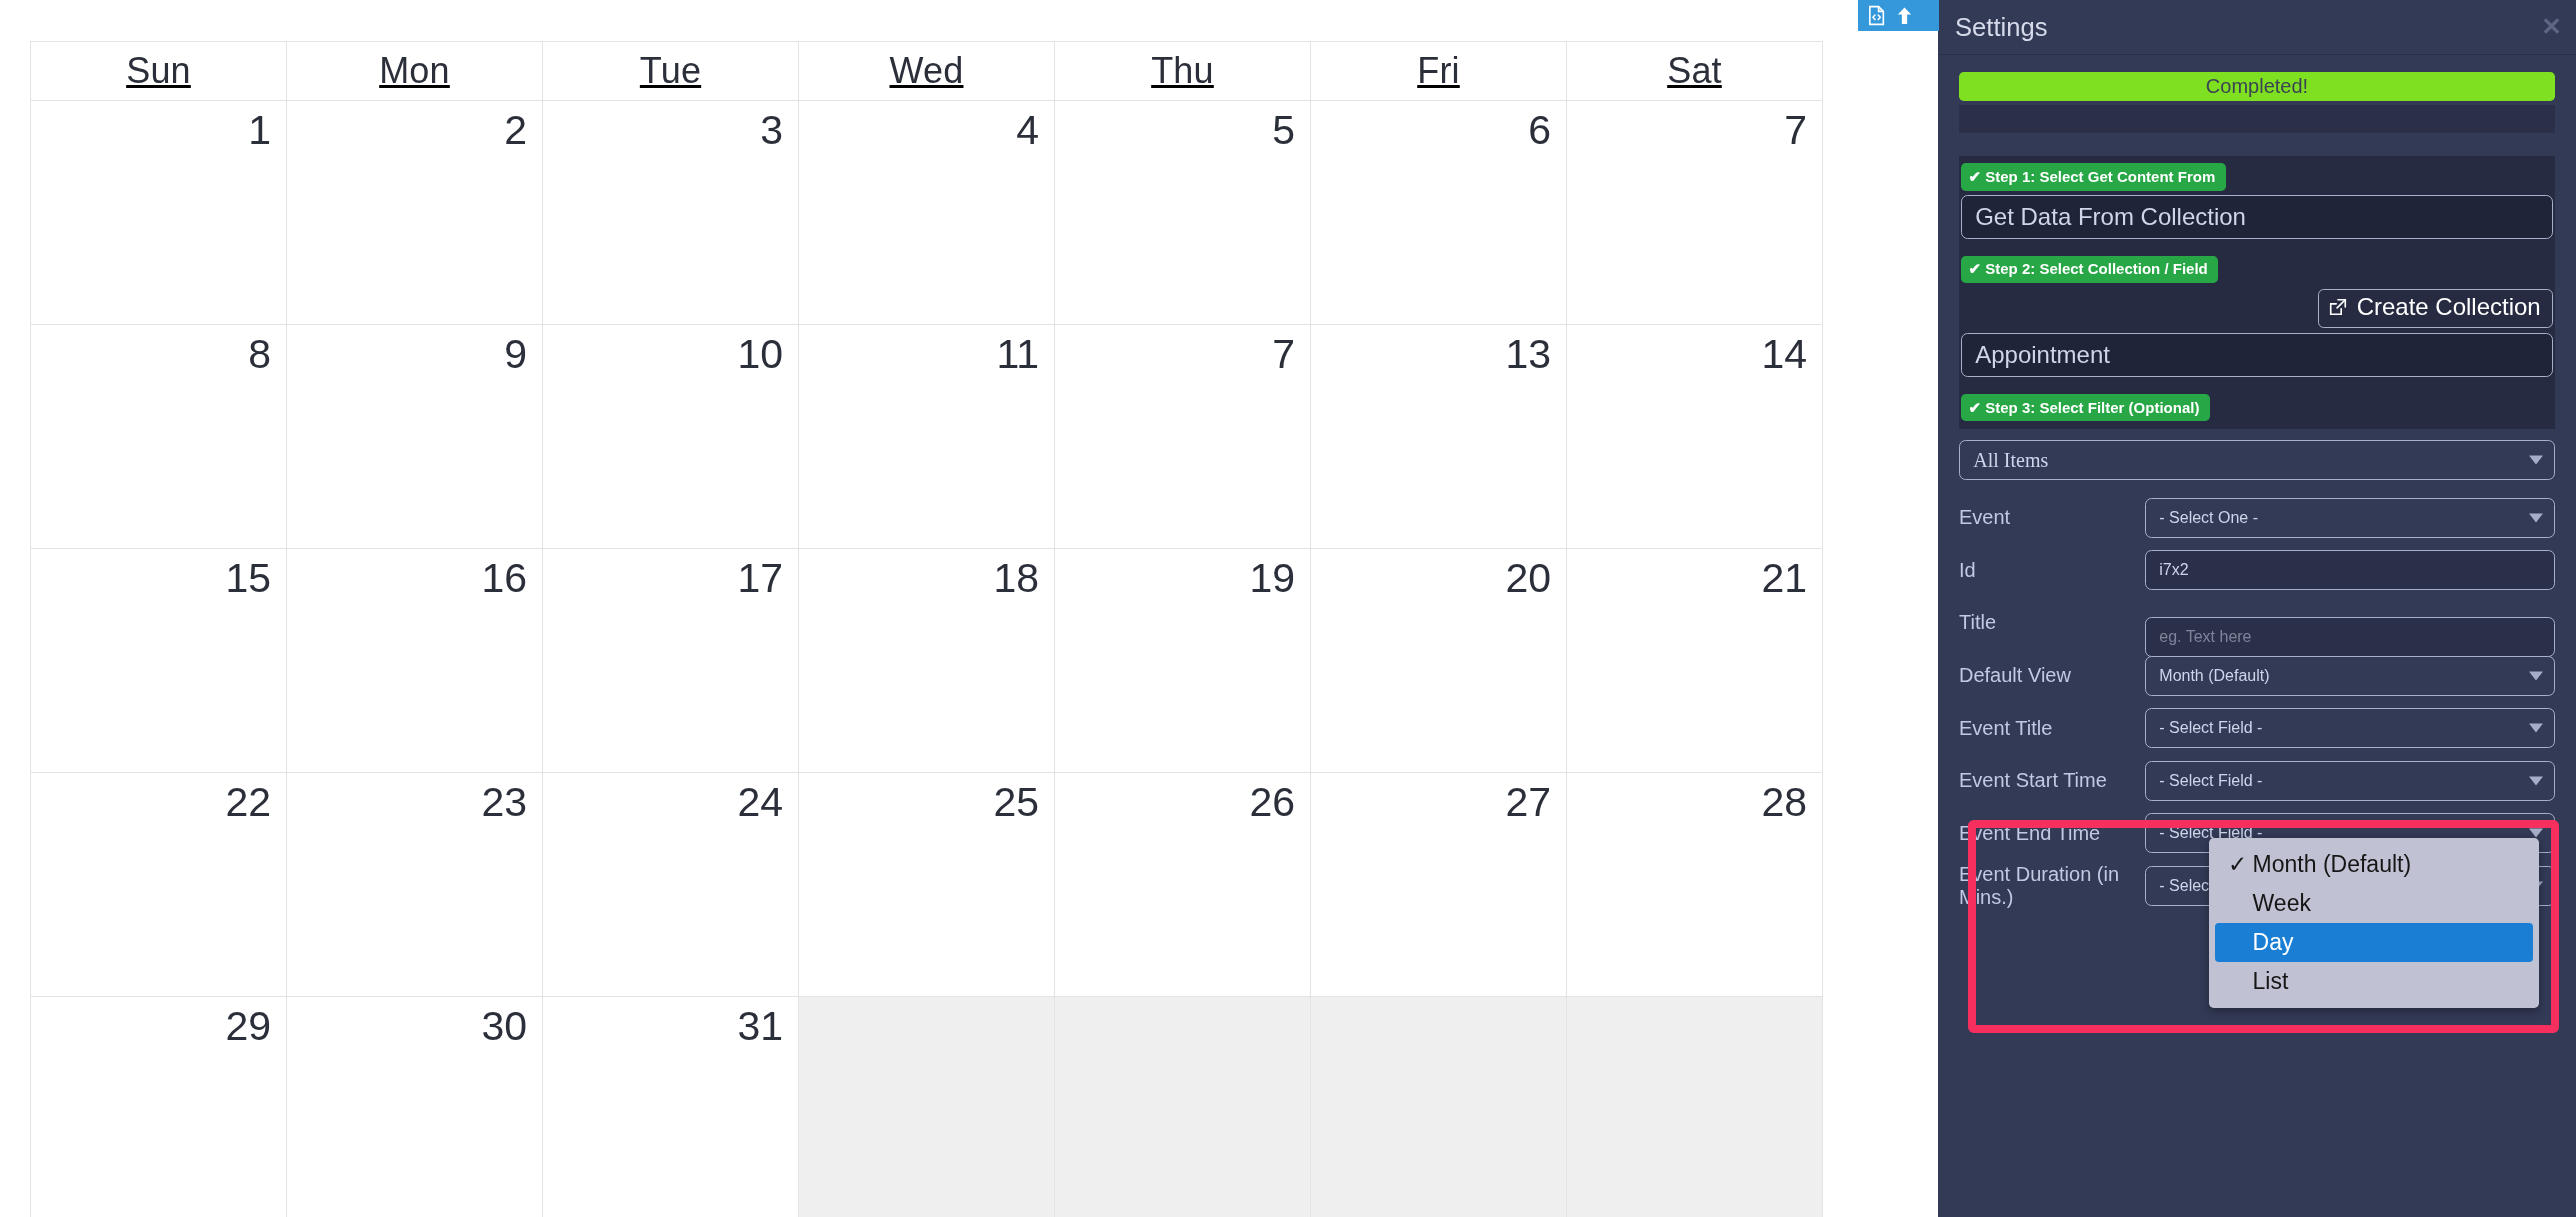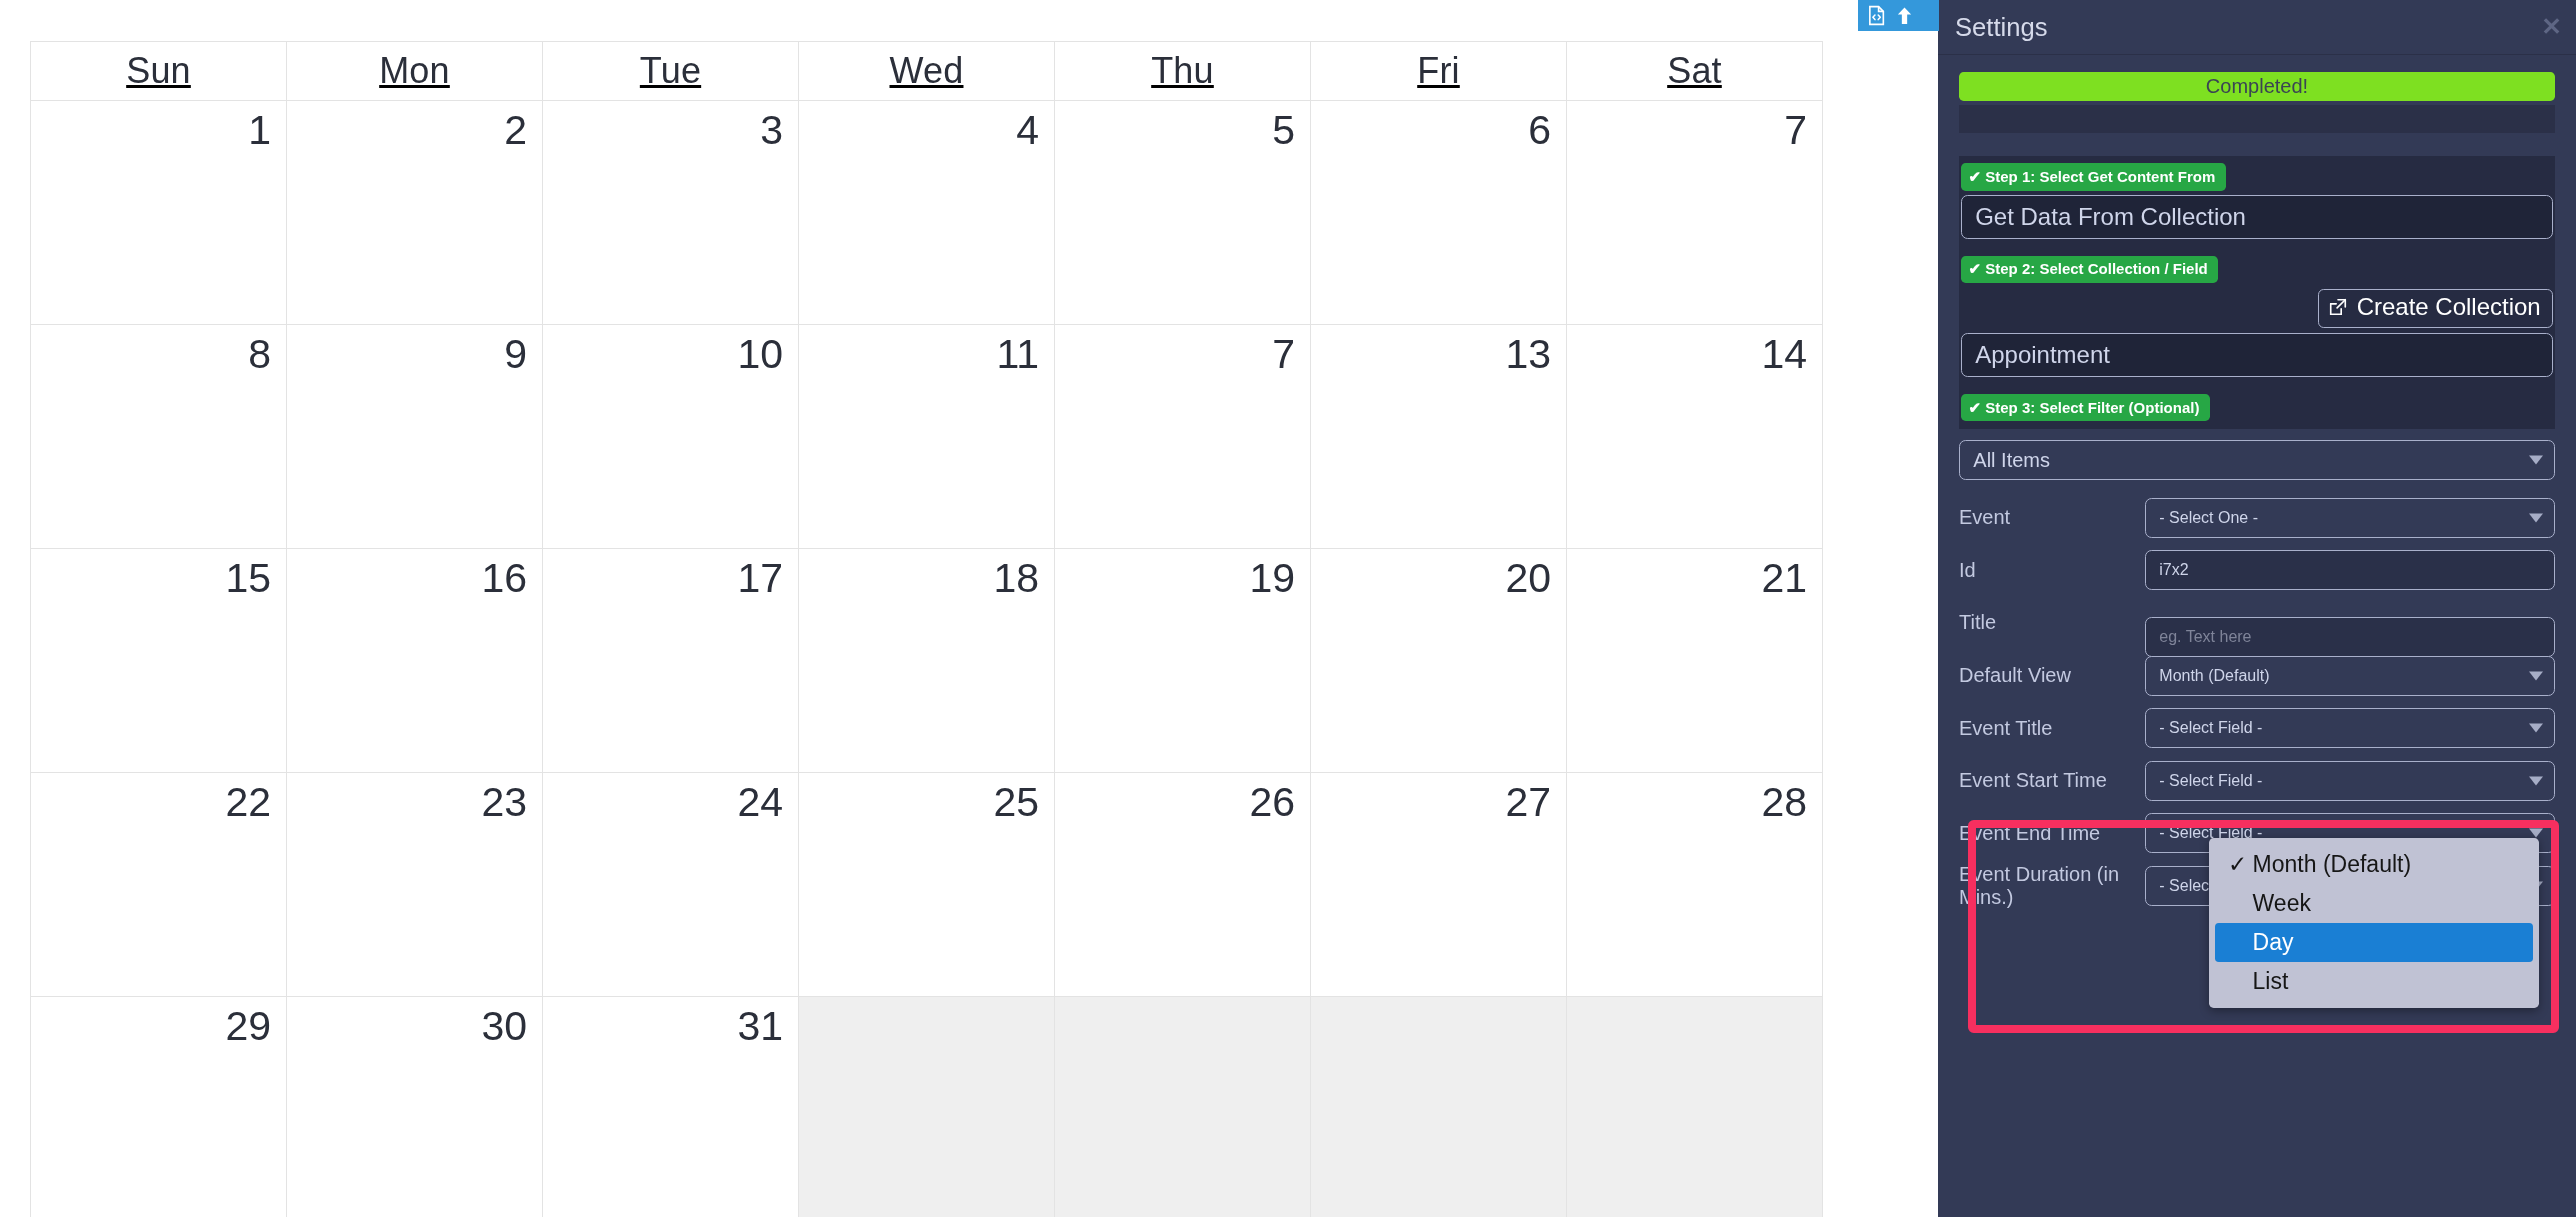--- a/index.html
+++ b/index.html
@@ -165,20 +165,21 @@
   .select-box {
     border: 0.9px solid #a9b0cb;
     border-radius: 6.6px;
     background: #333a56;
     height: 40px;
     display: flex; align-items: center;
     padding: 0 13.3px;
     font-size: 20px;
     color: #cfd5ea;
     position: relative;
+    font-family: Liberation Serif, serif;
   }
   .select-box .caret {
     position: absolute; right: 11.4px; top: 50%;
     transform: translateY(-50%);
     width: 0; height: 0;
     border-left: 7.6px solid transparent;
     border-right: 7.6px solid transparent;
     border-top: 9.5px solid #a6adc6;
   }
 

